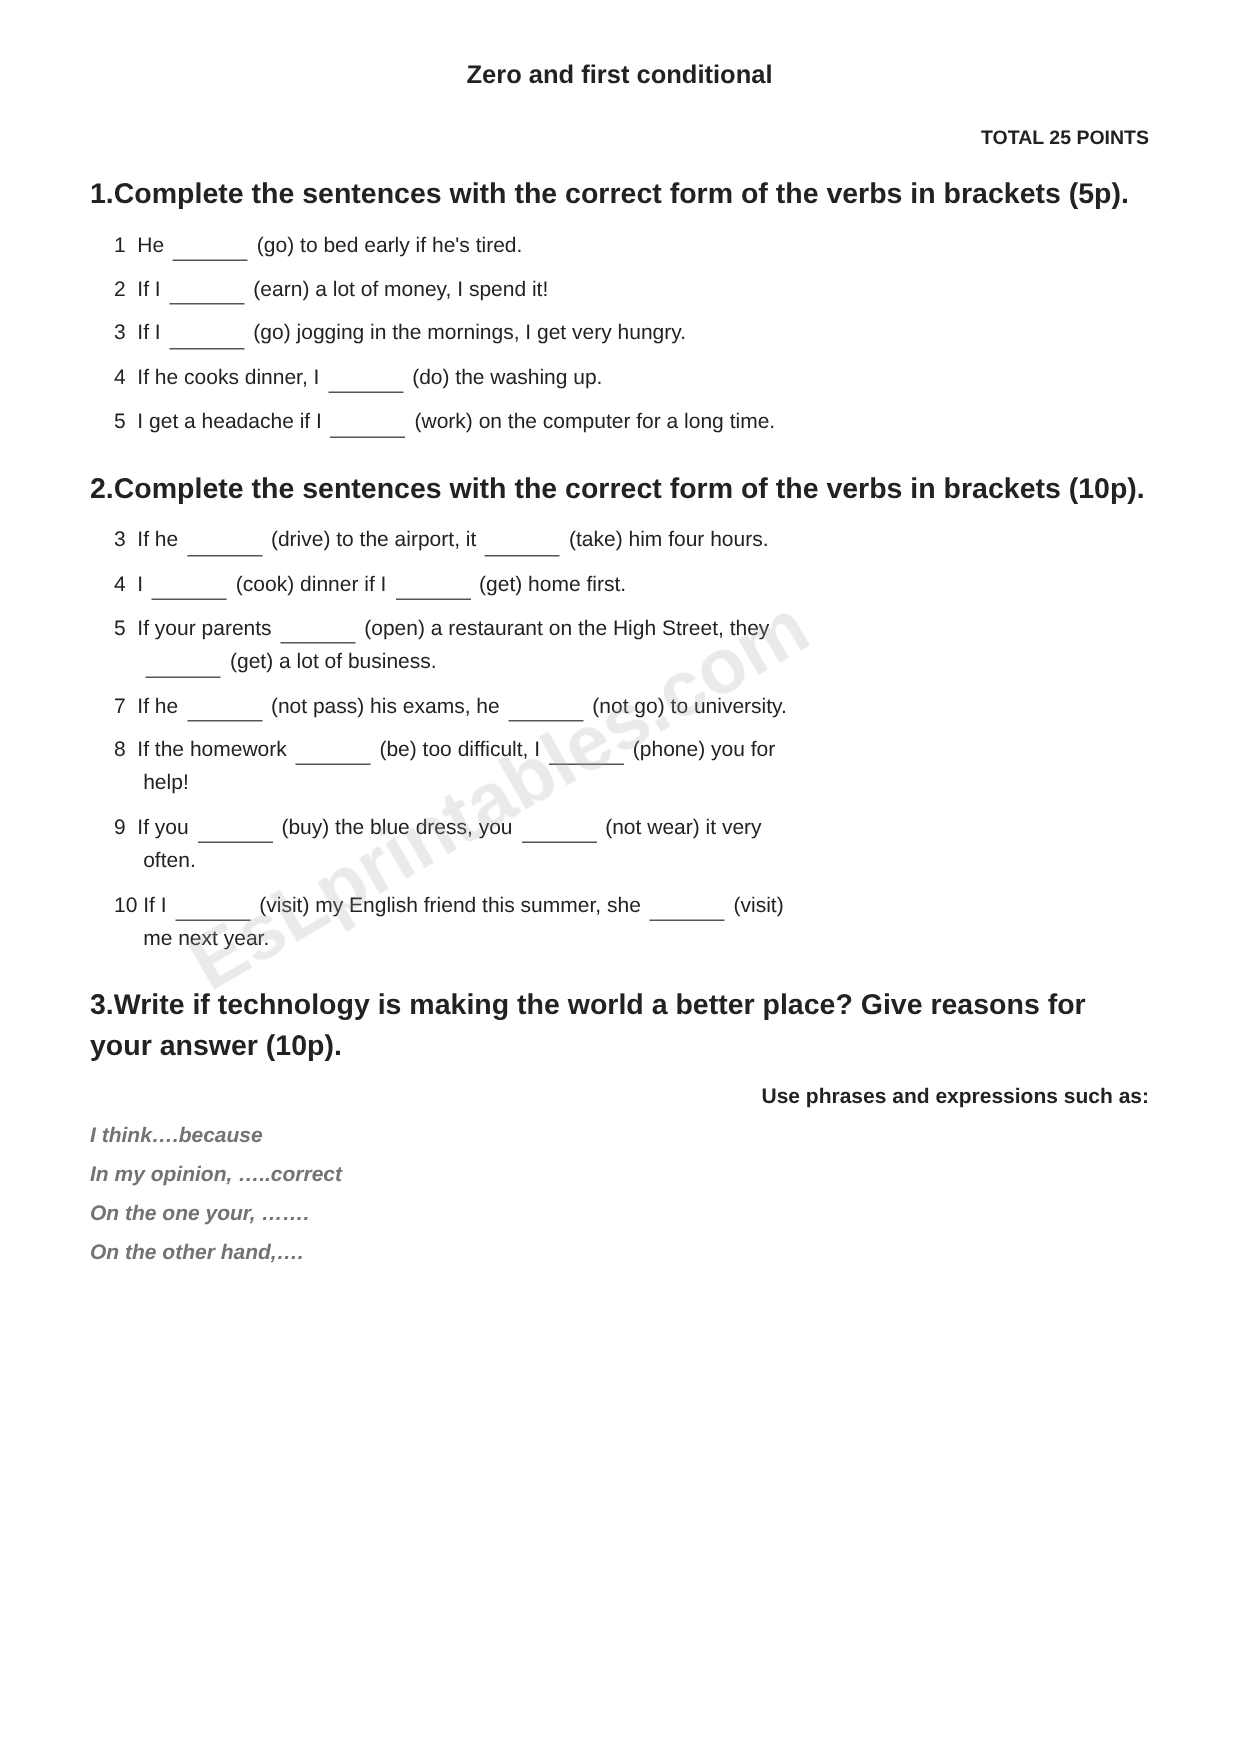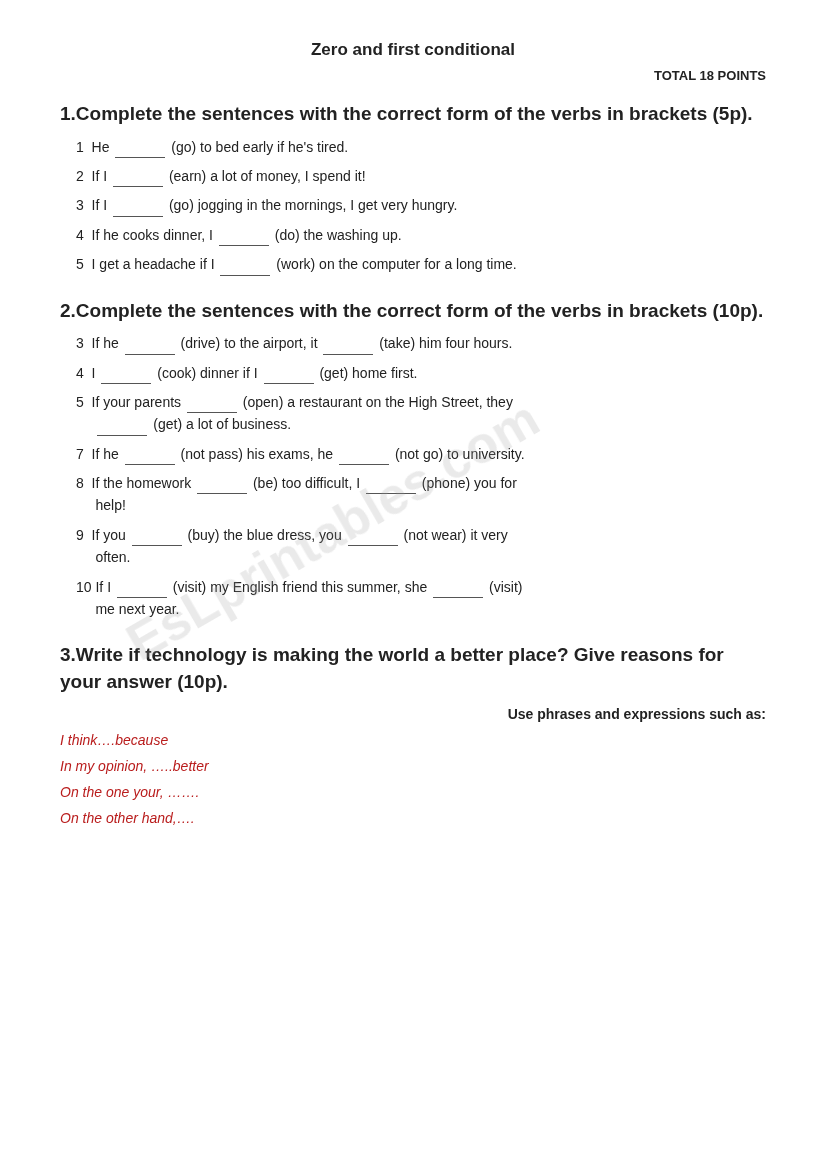--- a/index.html
+++ b/index.html
@@ -9,21 +9,21 @@
       font-size: 14px;
       color: #222;
       width: 826px;
       min-height: 1169px;
       padding: 40px 60px;
     }
     .page-title {
       text-align: center;
       font-weight: bold;
       font-size: 17px;
-      margin-bottom: 8px;
+      margin-bottom: 24px;
     }
     .total-points {
       text-align: right;
       font-weight: bold;
       font-size: 13px;
       margin-bottom: 18px;
     }
     .section {
       margin-bottom: 22px;
     }
@@ -54,21 +54,22 @@
       margin-top: 10px;
     }
     .phrase-header {
       font-weight: bold;
       margin-bottom: 10px;
       text-align: right;
     }
     .phrase-item {
       font-style: italic;
       margin-bottom: 10px;
-      color: #b91c1c;
+      color: #737373;
+      font-weight: bold;
     }
     
     .watermark {
       position: fixed;
       left: 100px;
       top: 500px;
       font-size: 52px;
       color: rgba(160,160,160,0.22);
       transform: rotate(-30deg);
       font-family: Arial, sans-serif;
@@ -76,21 +77,21 @@
       pointer-events: none;
       user-select: none;
       z-index: 9999;
       white-space: nowrap;
     }
   </style>
 </head>
 <body>
 
 <div class="page-title">Zero and first conditional</div>
-<div class="total-points">TOTAL  18 POINTS</div>
+<div class="total-points">TOTAL  25 POINTS</div>
 
 <div class="section">
   <div class="section-header">1.Complete the sentences with the correct form of the verbs in brackets (5p).</div>
   <ul class="sentence-list">
     <li>1 &nbsp;He <span class="blank blank-short"></span> (go) to bed early if he's tired.</li>
     <li>2 &nbsp;If I <span class="blank blank-short"></span> (earn) a lot of money, I spend it!</li>
     <li>3 &nbsp;If I <span class="blank blank-short"></span> (go) jogging in the mornings, I get very hungry.</li>
     <li>4 &nbsp;If he cooks dinner, I <span class="blank blank-short"></span> (do) the washing up.</li>
     <li>5 &nbsp;I get a headache if I <span class="blank blank-short"></span> (work) on the computer for a long time.</li>
   </ul>
@@ -107,19 +108,19 @@
     <li>9 &nbsp;If you <span class="blank blank-short"></span> (buy) the blue dress, you <span class="blank blank-short"></span> (not wear) it very<br>&nbsp;&nbsp;&nbsp;&nbsp; often.</li>
     <li>10 If I <span class="blank blank-short"></span> (visit) my English friend this summer, she <span class="blank blank-short"></span> (visit)<br>&nbsp;&nbsp;&nbsp;&nbsp; me next year.</li>
   </ul>
 </div>
 
 <div class="section">
   <div class="section-header">3.Write if technology is making the world a better place? Give reasons for your answer (10p).</div>
   <div class="section3-body">
     <div class="phrase-header">Use phrases and expressions such as:</div>
     <div class="phrase-item">I think….because</div>
-    <div class="phrase-item">In my opinion, …..better</div>
+    <div class="phrase-item">In my opinion, …..correct</div>
     <div class="phrase-item">On the one your, …….</div>
     <div class="phrase-item">On the other hand,….</div>
   </div>
 </div>
 
 <div class="watermark">EsLprintables.com</div>
 
 </body></html>

